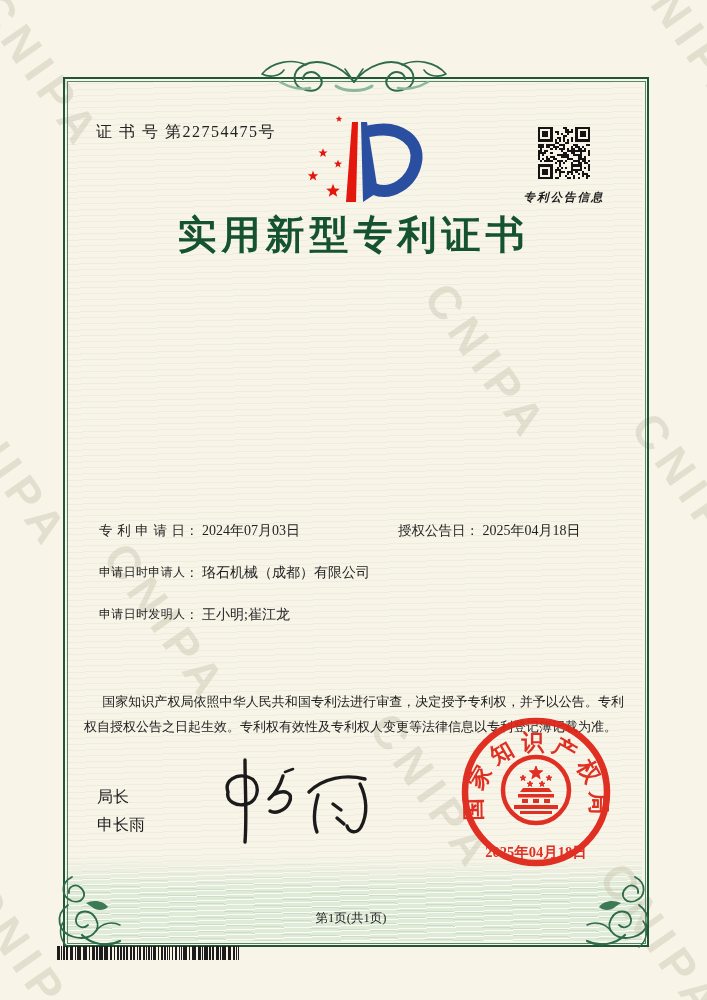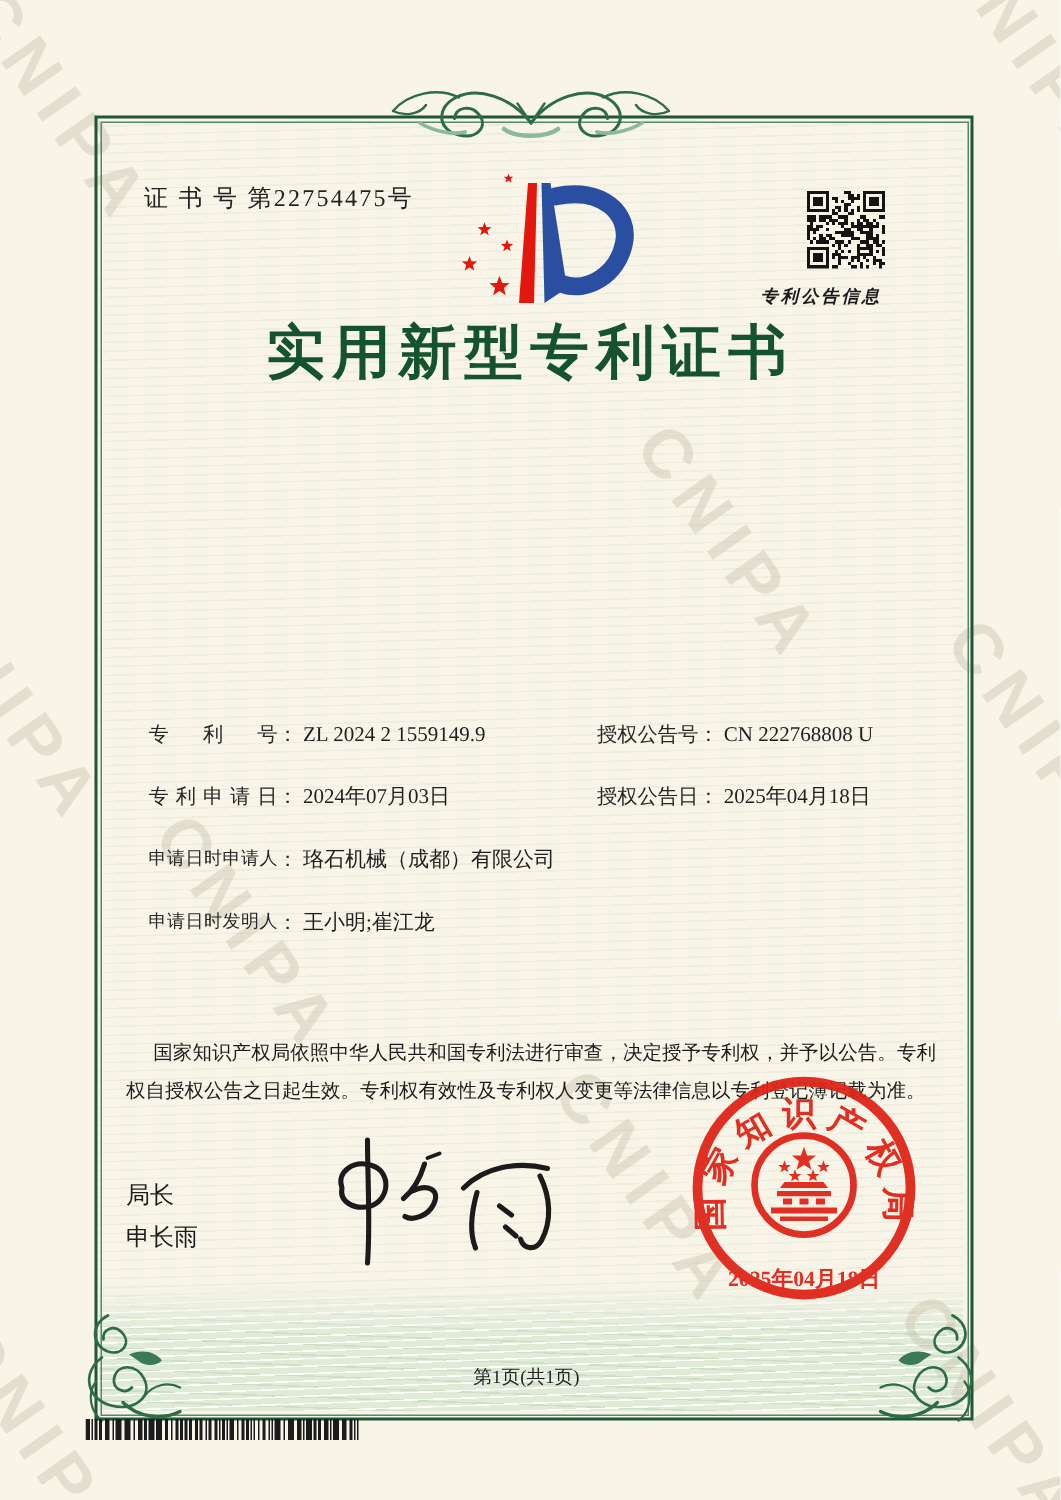--- a/index.html
+++ b/index.html
@@ -42,41 +42,41 @@
     color:rgba(198,192,170,0.42);
     transform:translate(-50%,-50%) rotate(55deg);
     white-space:nowrap; pointer-events:none;
   }
   
   .content{position:absolute; inset:0; z-index:4;}
   .cert-no{position:absolute; left:96px; top:122px; font-size:16px; letter-spacing:1.5px; color:#222;}
   .logo{position:absolute; left:283px; top:106px;}
   .qr-wrap{position:absolute; left:538px; top:127px;}
   .qr-caption{
-    position:absolute; left:507px; top:190px; width:114px; 
+    position:absolute; left:507px; top:190px; width:114px; text-align:center;
     font-size:11.5px; letter-spacing:2px; color:#1a1a1a; font-style:italic; font-weight:600;
   }
   .title{
     position:absolute; left:0; top:208px; width:707px; text-align:center;
     font-size:39px; font-weight:600; letter-spacing:5px; color:#14532d;
   }
   .row{position:absolute; left:99px; font-size:14px; white-space:nowrap;}
   .lbl{display:inline-block; width:86px; text-align:justify; text-align-last:justify; font-size:13.5px; vertical-align:top;}
   .lbl.small{font-size:12px;font-family:Liberation Serif, serif;}
   .colon{font-size:13.5px;}
   .val{font-size:14px; color:#1f1f1f;}
   .val.wrap{display:inline-block; white-space:normal; width:382px; line-height:24px; vertical-align:top;}
   .rcol{position:absolute; left:299px; top:0; white-space:nowrap;}
   .rcol .lbl2{font-size:13.5px;}
   .declaration{
     position:absolute; left:84px; top:676px; width:540px;
     font-size:13px; line-height:25px; text-indent:1.4em; text-align:justify;
     color:#1c1c1c;
   }
-  .signer{position:absolute; left:84px; top:787px; font-family:"Liberation Sans","DejaVu Sans",sans-serif; font-size:16px; color:#1c1c1c;}
+  .signer{position:absolute; left:97px; top:787px; font-family:"Liberation Sans","DejaVu Sans",sans-serif; font-size:16px; color:#1c1c1c;}
   .signer div{margin-bottom:7px;}
   .signature{position:absolute; left:205px; top:748px; z-index:5;}
   .seal{position:absolute; left:456px; top:716px; z-index:6; opacity:0.94;}
   .page-num{position:absolute; left:0; top:910px; width:702px; text-align:center; font-size:12.5px; color:#222; z-index:5;}
   .barcode{position:absolute; left:57px; top:946px; z-index:5;}
 </style>
 </head>
 <body>
 
 <div class="page">
@@ -146,28 +146,20 @@
       <path d="M87,25 C119,18 137,37 133,56 C129,77 108,90 91,83" stroke="#2b4fa0" stroke-width="12" fill="none" stroke-linecap="round"></path>
     </svg>
 
     <svg class="qr-wrap" id="qr" width="52" height="52" viewBox="0 0 25 25" shape-rendering="crispEdges">
         <path fill-rule="evenodd" fill="#141414" d="M0,0h7v7h-7z M1,1h5v5h-5z M2,2h3v3h-3zM18,0h7v7h-7z M19,1h5v5h-5z M20,2h3v3h-3zM0,18h7v7h-7z M1,19h5v5h-5z M2,20h3v3h-3zM12,0h1v1h-1zM13,0h1v1h-1zM13,1h1v1h-1zM14,1h1v1h-1zM16,1h1v1h-1zM8,2h1v1h-1zM9,2h1v1h-1zM13,2h1v1h-1zM14,2h1v1h-1zM15,2h1v1h-1zM16,2h1v1h-1zM9,3h1v1h-1zM11,3h1v1h-1zM14,3h1v1h-1zM12,4h1v1h-1zM13,4h1v1h-1zM9,5h1v1h-1zM10,5h1v1h-1zM12,5h1v1h-1zM16,5h1v1h-1zM8,6h1v1h-1zM10,6h1v1h-1zM12,6h1v1h-1zM14,6h1v1h-1zM16,6h1v1h-1zM8,7h1v1h-1zM9,7h1v1h-1zM13,7h1v1h-1zM14,7h1v1h-1zM0,8h1v1h-1zM1,8h1v1h-1zM2,8h1v1h-1zM4,8h1v1h-1zM5,8h1v1h-1zM6,8h1v1h-1zM7,8h1v1h-1zM10,8h1v1h-1zM11,8h1v1h-1zM12,8h1v1h-1zM17,8h1v1h-1zM18,8h1v1h-1zM23,8h1v1h-1zM24,8h1v1h-1zM0,9h1v1h-1zM1,9h1v1h-1zM2,9h1v1h-1zM4,9h1v1h-1zM5,9h1v1h-1zM7,9h1v1h-1zM8,9h1v1h-1zM9,9h1v1h-1zM12,9h1v1h-1zM16,9h1v1h-1zM18,9h1v1h-1zM19,9h1v1h-1zM21,9h1v1h-1zM1,10h1v1h-1zM6,10h1v1h-1zM8,10h1v1h-1zM10,10h1v1h-1zM11,10h1v1h-1zM12,10h1v1h-1zM14,10h1v1h-1zM16,10h1v1h-1zM17,10h1v1h-1zM19,10h1v1h-1zM20,10h1v1h-1zM22,10h1v1h-1zM0,11h1v1h-1zM1,11h1v1h-1zM3,11h1v1h-1zM4,11h1v1h-1zM11,11h1v1h-1zM14,11h1v1h-1zM15,11h1v1h-1zM16,11h1v1h-1zM17,11h1v1h-1zM18,11h1v1h-1zM19,11h1v1h-1zM20,11h1v1h-1zM21,11h1v1h-1zM22,11h1v1h-1zM24,11h1v1h-1zM0,12h1v1h-1zM1,12h1v1h-1zM2,12h1v1h-1zM3,12h1v1h-1zM6,12h1v1h-1zM12,12h1v1h-1zM13,12h1v1h-1zM16,12h1v1h-1zM17,12h1v1h-1zM20,12h1v1h-1zM24,12h1v1h-1zM0,13h1v1h-1zM2,13h1v1h-1zM9,13h1v1h-1zM10,13h1v1h-1zM11,13h1v1h-1zM12,13h1v1h-1zM13,13h1v1h-1zM14,13h1v1h-1zM17,13h1v1h-1zM18,13h1v1h-1zM19,13h1v1h-1zM20,13h1v1h-1zM24,13h1v1h-1zM0,14h1v1h-1zM4,14h1v1h-1zM6,14h1v1h-1zM7,14h1v1h-1zM11,14h1v1h-1zM12,14h1v1h-1zM13,14h1v1h-1zM14,14h1v1h-1zM19,14h1v1h-1zM20,14h1v1h-1zM22,14h1v1h-1zM0,15h1v1h-1zM2,15h1v1h-1zM4,15h1v1h-1zM5,15h1v1h-1zM7,15h1v1h-1zM8,15h1v1h-1zM14,15h1v1h-1zM15,15h1v1h-1zM16,15h1v1h-1zM19,15h1v1h-1zM20,15h1v1h-1zM21,15h1v1h-1zM22,15h1v1h-1zM1,16h1v1h-1zM3,16h1v1h-1zM4,16h1v1h-1zM5,16h1v1h-1zM6,16h1v1h-1zM9,16h1v1h-1zM10,16h1v1h-1zM11,16h1v1h-1zM13,16h1v1h-1zM17,16h1v1h-1zM18,16h1v1h-1zM19,16h1v1h-1zM21,16h1v1h-1zM22,16h1v1h-1zM24,16h1v1h-1zM8,17h1v1h-1zM10,17h1v1h-1zM12,17h1v1h-1zM16,17h1v1h-1zM19,17h1v1h-1zM20,17h1v1h-1zM22,17h1v1h-1zM23,17h1v1h-1zM10,18h1v1h-1zM16,18h1v1h-1zM17,18h1v1h-1zM18,18h1v1h-1zM19,18h1v1h-1zM20,18h1v1h-1zM24,18h1v1h-1zM9,19h1v1h-1zM11,19h1v1h-1zM13,19h1v1h-1zM16,19h1v1h-1zM20,19h1v1h-1zM22,19h1v1h-1zM24,19h1v1h-1zM8,20h1v1h-1zM9,20h1v1h-1zM10,20h1v1h-1zM16,20h1v1h-1zM17,20h1v1h-1zM18,20h1v1h-1zM19,20h1v1h-1zM20,20h1v1h-1zM24,20h1v1h-1zM8,21h1v1h-1zM10,21h1v1h-1zM11,21h1v1h-1zM12,21h1v1h-1zM14,21h1v1h-1zM15,21h1v1h-1zM16,21h1v1h-1zM18,21h1v1h-1zM21,21h1v1h-1zM10,22h1v1h-1zM14,22h1v1h-1zM16,22h1v1h-1zM19,22h1v1h-1zM21,22h1v1h-1zM22,22h1v1h-1zM23,22h1v1h-1zM10,23h1v1h-1zM13,23h1v1h-1zM17,23h1v1h-1zM21,23h1v1h-1zM23,23h1v1h-1zM24,23h1v1h-1zM8,24h1v1h-1zM9,24h1v1h-1zM14,24h1v1h-1zM15,24h1v1h-1zM17,24h1v1h-1zM19,24h1v1h-1zM23,24h1v1h-1z"></path>
       </svg>
     <div class="qr-caption">专利公告信息</div>
 
     <div class="title">实用新型专利证书</div>
 
-    <div class="row" style="top:481px;">
-      <span class="lbl">专利号</span><span class="colon">：</span>
-      <span class="val">ZL 2024 2 1559149.9</span>
-      <span class="rcol">
-        <span class="lbl2">授权公告号</span><span class="colon">：</span>
-        <span class="val">CN 222768808 U</span>
-      </span>
-    </div>
     <div class="row" style="top:522px;">
       <span class="lbl">专利申请日</span><span class="colon">：</span>
       <span class="val">2024年07月03日</span>
       <span class="rcol">
         <span class="lbl2">授权公告日</span><span class="colon">：</span>
         <span class="val">2025年04月18日</span>
       </span>
     </div>
     <div class="row" style="top:564px;">
       <span class="lbl small">申请日时申请人</span><span class="colon">：</span>

